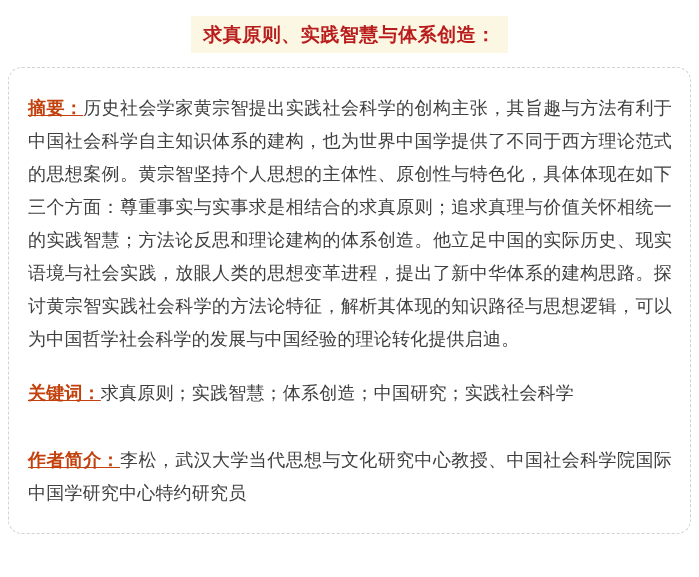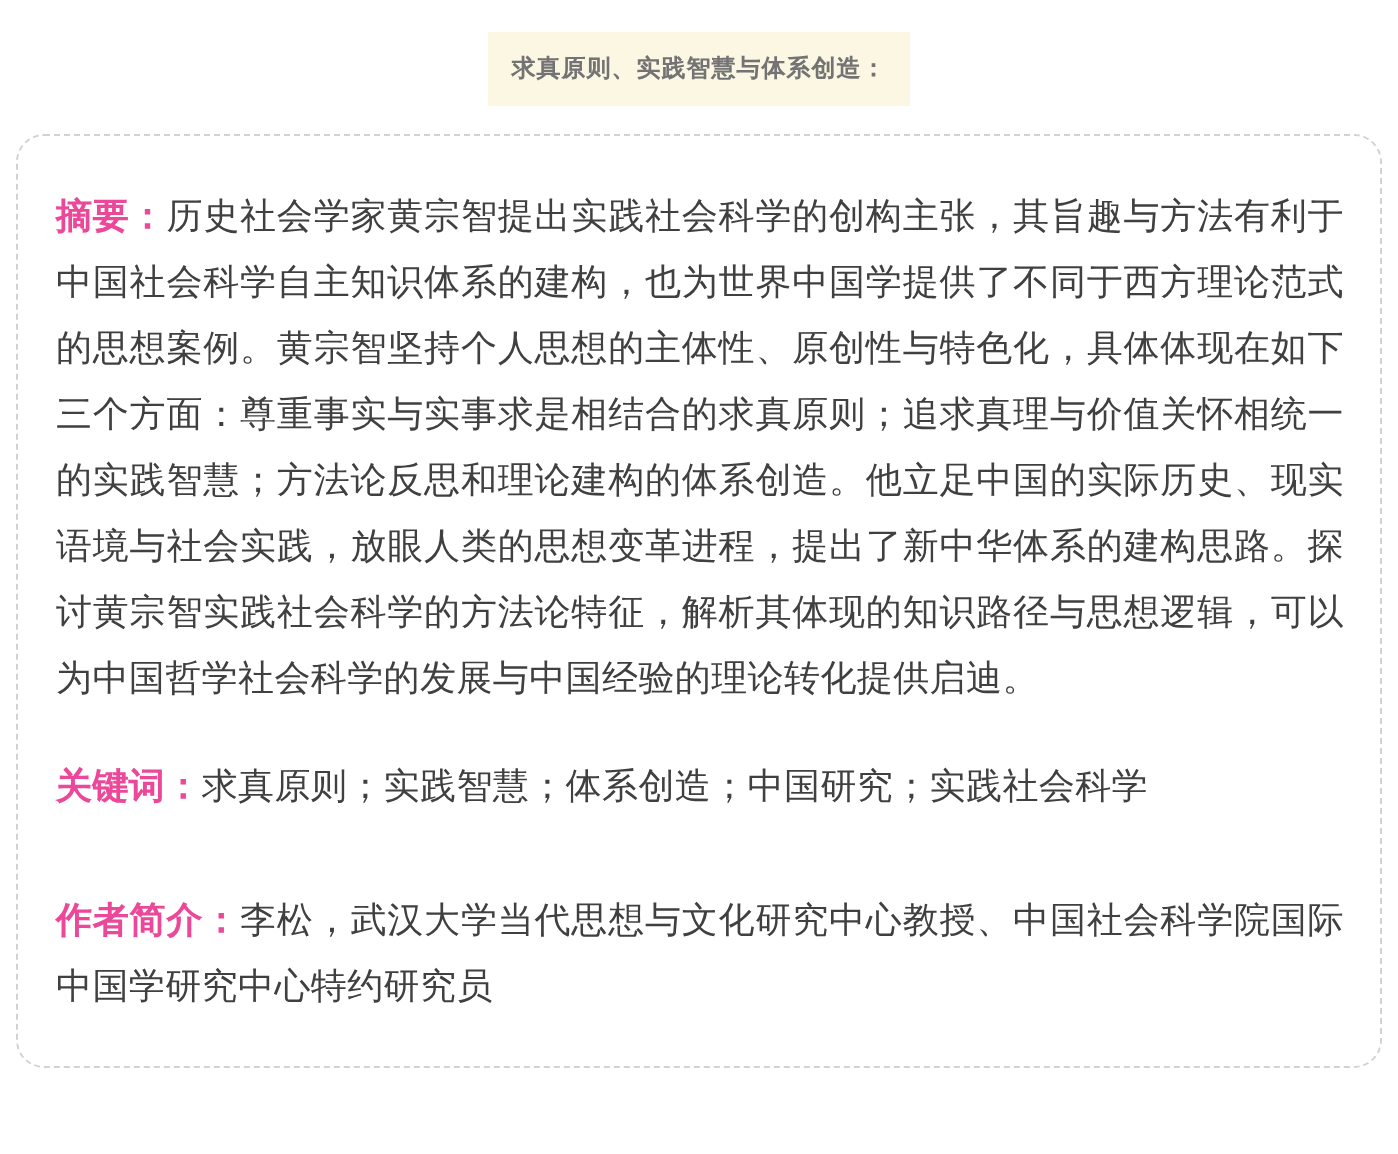--- a/index.html
+++ b/index.html
@@ -17,23 +17,23 @@
   .title-wrap {
     text-align: center;
     padding-top: 16px;
   }
   .title-block {
     display: inline-block;
     background: #fbf7e2;
     padding: 4px 12px;
   }
   .title-line {
-    font-size: 12px;
+    font-size: 19px;
     font-weight: bold;
-    color: #737373;
+    color: #b91c1c;
     line-height: 29px;
     letter-spacing: 0.5px;
     white-space: nowrap;
   }
   .content-box {
     box-sizing: border-box;
     margin: 14px 8px 0 8px;
     width: 683px;
     height: 467px;
     border: 1px dashed #d2d2d2;
@@ -46,21 +46,22 @@
     line-height: 33px;
     color: #404040;
     text-align: justify;
     letter-spacing: 0.2px;
   }
   p.abstract  { margin: 0; }
   p.keywords  { margin: 21px 0 16px 0; }
   p.author    { margin: 34px 0 0 0; }
   .label {
     font-weight: bold;
-    color: #ec4899;
+    color: #c2410c;
+    text-decoration: underline;
   }
 </style>
 </head>
 <body>
 
 <div class="title-wrap">
   <div class="title-block">
     <div class="title-line">求真原则、实践智慧与体系创造：</div>
   </div>
 </div>

